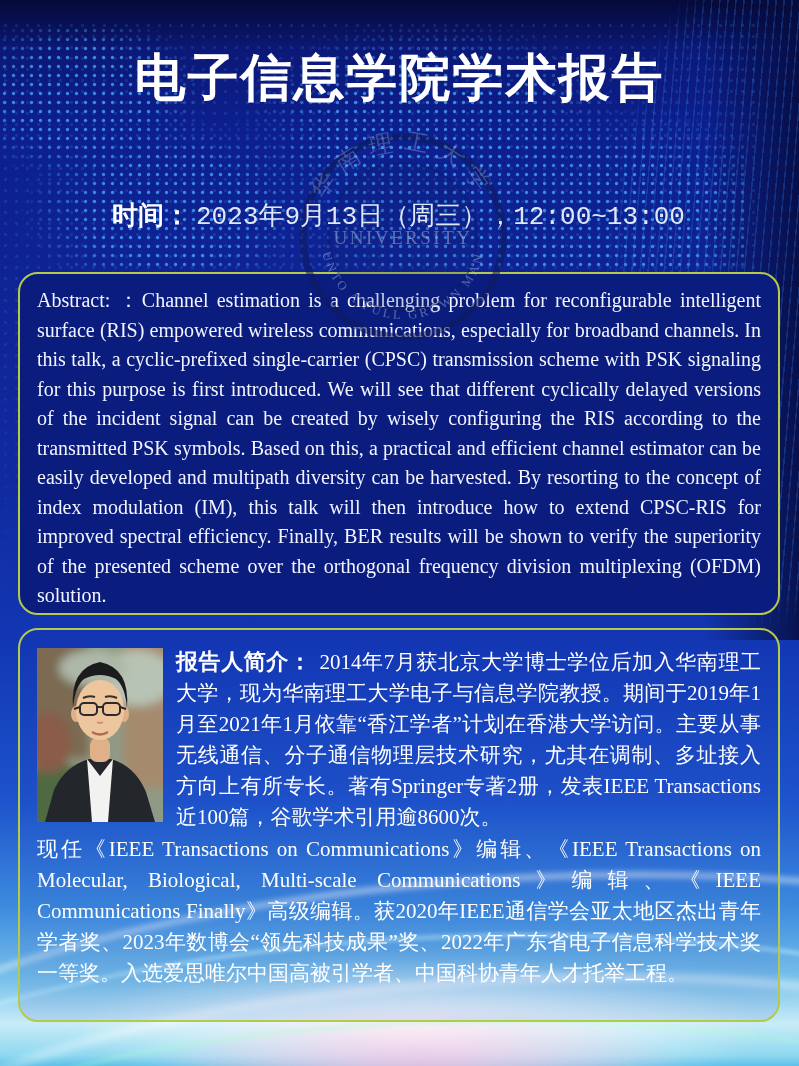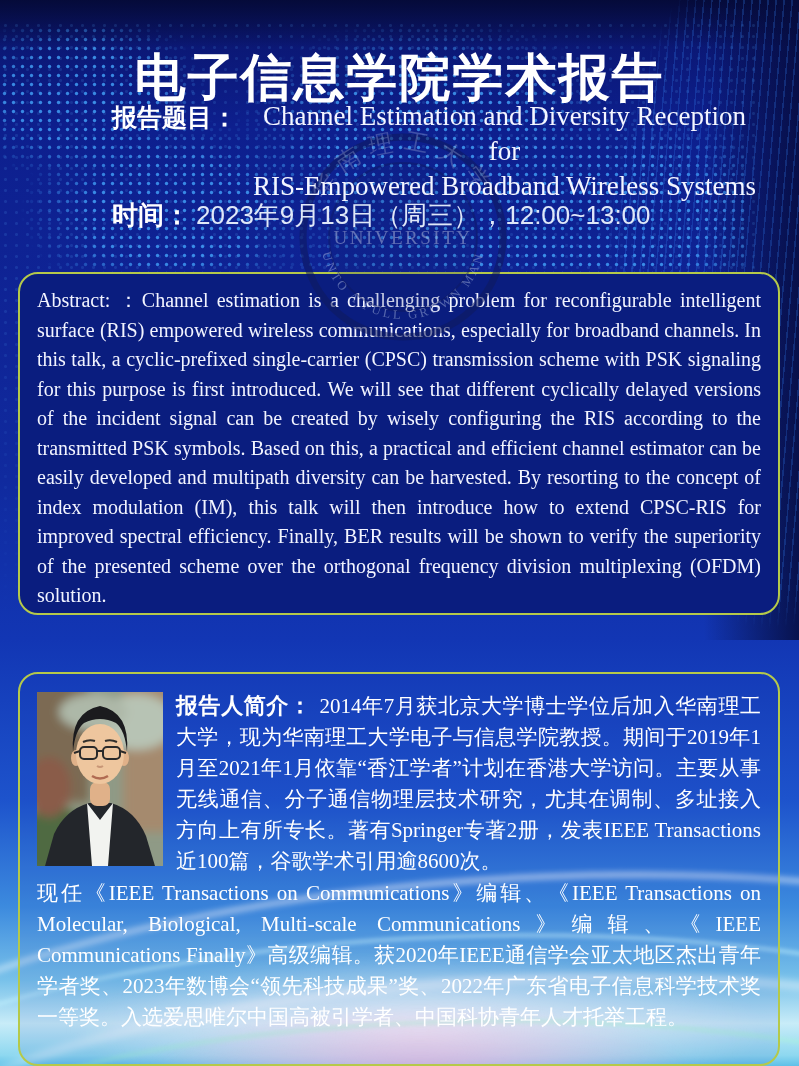--- a/index.html
+++ b/index.html
@@ -66,35 +66,35 @@
   
   .hdr-title{position:absolute;left:0;top:44px;width:799px;z-index:4;
     text-align:center;color:#ffffff;font-size:51px;font-weight:700;letter-spacing:2px;}
   .topic-row{position:absolute;left:112px;top:99px;width:650px;z-index:4;display:flex;align-items:flex-start;}
   .hdr-label{color:#ffffff;font-size:25px;font-weight:700;line-height:36px;white-space:nowrap;margin-right:10px;}
   .topic-en{font-family:"Liberation Serif",serif;color:#f4f6ff;font-size:27px;line-height:35px;
     text-align:center;width:575px;font-weight:400;}
   .info-row{position:absolute;left:112px;z-index:4;color:#ffffff;font-size:26px;font-weight:700;white-space:nowrap;}
   .info-row .lbl{font-weight:700;margin-right:6px;}
   .row-speaker{top:163px;}
-  .row-time{top:198px;}
+  .row-time{top:198px;font-family:Liberation Mono, monospace;}
   .row-venue{top:232px;}
   .val-time{font-weight:400;color:#dfe8f8;}
   
   .panel{box-sizing:border-box;position:absolute;left:18px;width:762px;z-index:2;
     border:2px solid #b5c94a;border-radius:20px;}
   .abstract-panel{top:272px;height:343px;background:#0a1d7f;
     padding:12px 17px;overflow:hidden;
     font-family:"Liberation Serif",serif;color:#f2f4ff;font-size:20px;line-height:29.5px;
     text-align:justify;}
   .abstract-label{}
   
   .bio-panel{top:628px;height:394px;background:rgba(25,60,180,.10);
     padding:16px 17px 0 17px;overflow:hidden;color:#ffffff;
-    font-family:"Liberation Serif",sans-serif;font-size:21px;line-height:31px;text-align:justify;margin-top:44px;}
+    font-family:"Liberation Serif",sans-serif;font-size:21px;line-height:31px;text-align:justify;}
   .speaker-photo{float:left;width:126px;height:174px;margin:2px 13px 4px 0;overflow:hidden;}
   .bio-label{font-family:"Liberation Sans",sans-serif;font-weight:700;font-size:22px;margin-right:8px;}
   .bio-p2{margin-top:1px;}
 </style>
 </head>
 <body>
 
 <div id="poster">
 
   <div class="top-shade"></div>
@@ -118,27 +118,20 @@
       <textPath href="#sealTopArc" startOffset="50%" text-anchor="middle">华南理工大学</textPath>
     </text>
     <text x="115" y="122" text-anchor="middle" font-size="19" letter-spacing="2.5" fill="rgba(195,205,230,0.45)" font-family="Liberation Serif, serif">UNIVERSITY</text>
     <text font-size="12.5" letter-spacing="3" fill="rgba(190,205,235,0.42)" font-family="Liberation Serif, serif">
       <textPath href="#sealBottomArc" startOffset="50%" text-anchor="middle">UNTO A FULL GROWN MAN</textPath>
     </text>
   </svg>
 
   <div class="hdr-title">电子信息学院学术报告</div>
 
-  <div class="topic-row">
-    <span class="hdr-label">报告题目：</span>
-    <span class="topic-en">
-      <span>Channel Estimation and Diversity Reception for</span><br>
-      <span>RIS-Empowered Broadband Wireless Systems</span>
-    </span>
-  </div>
 
   <div class="info-row row-time">
     <span class="lbl">时间：</span><span class="val-time">2023年9月13日（周三），12:00~13:00</span>
   </div>
 
   <div class="panel abstract-panel">
     <span class="abstract-label">Abstract: ：</span><span>Channel estimation is a challenging problem for reconfigurable intelligent surface (RIS) empowered wireless communications, especially for broadband channels. In this talk, a cyclic-prefixed single-carrier (CPSC) transmission scheme with PSK signaling for this purpose is first introduced. We will see that different cyclically delayed versions of the incident signal can be created by wisely configuring the RIS according to the transmitted PSK symbols. Based on this, a practical and efficient channel estimator can be easily developed and multipath diversity can be harvested. By resorting to the concept of index modulation (IM), this talk will then introduce how to extend CPSC-RIS for improved spectral efficiency. Finally, BER results will be shown to verify the superiority of the presented scheme over the orthogonal frequency division multiplexing (OFDM) solution.</span>
   </div>
 
   <div class="panel bio-panel">

